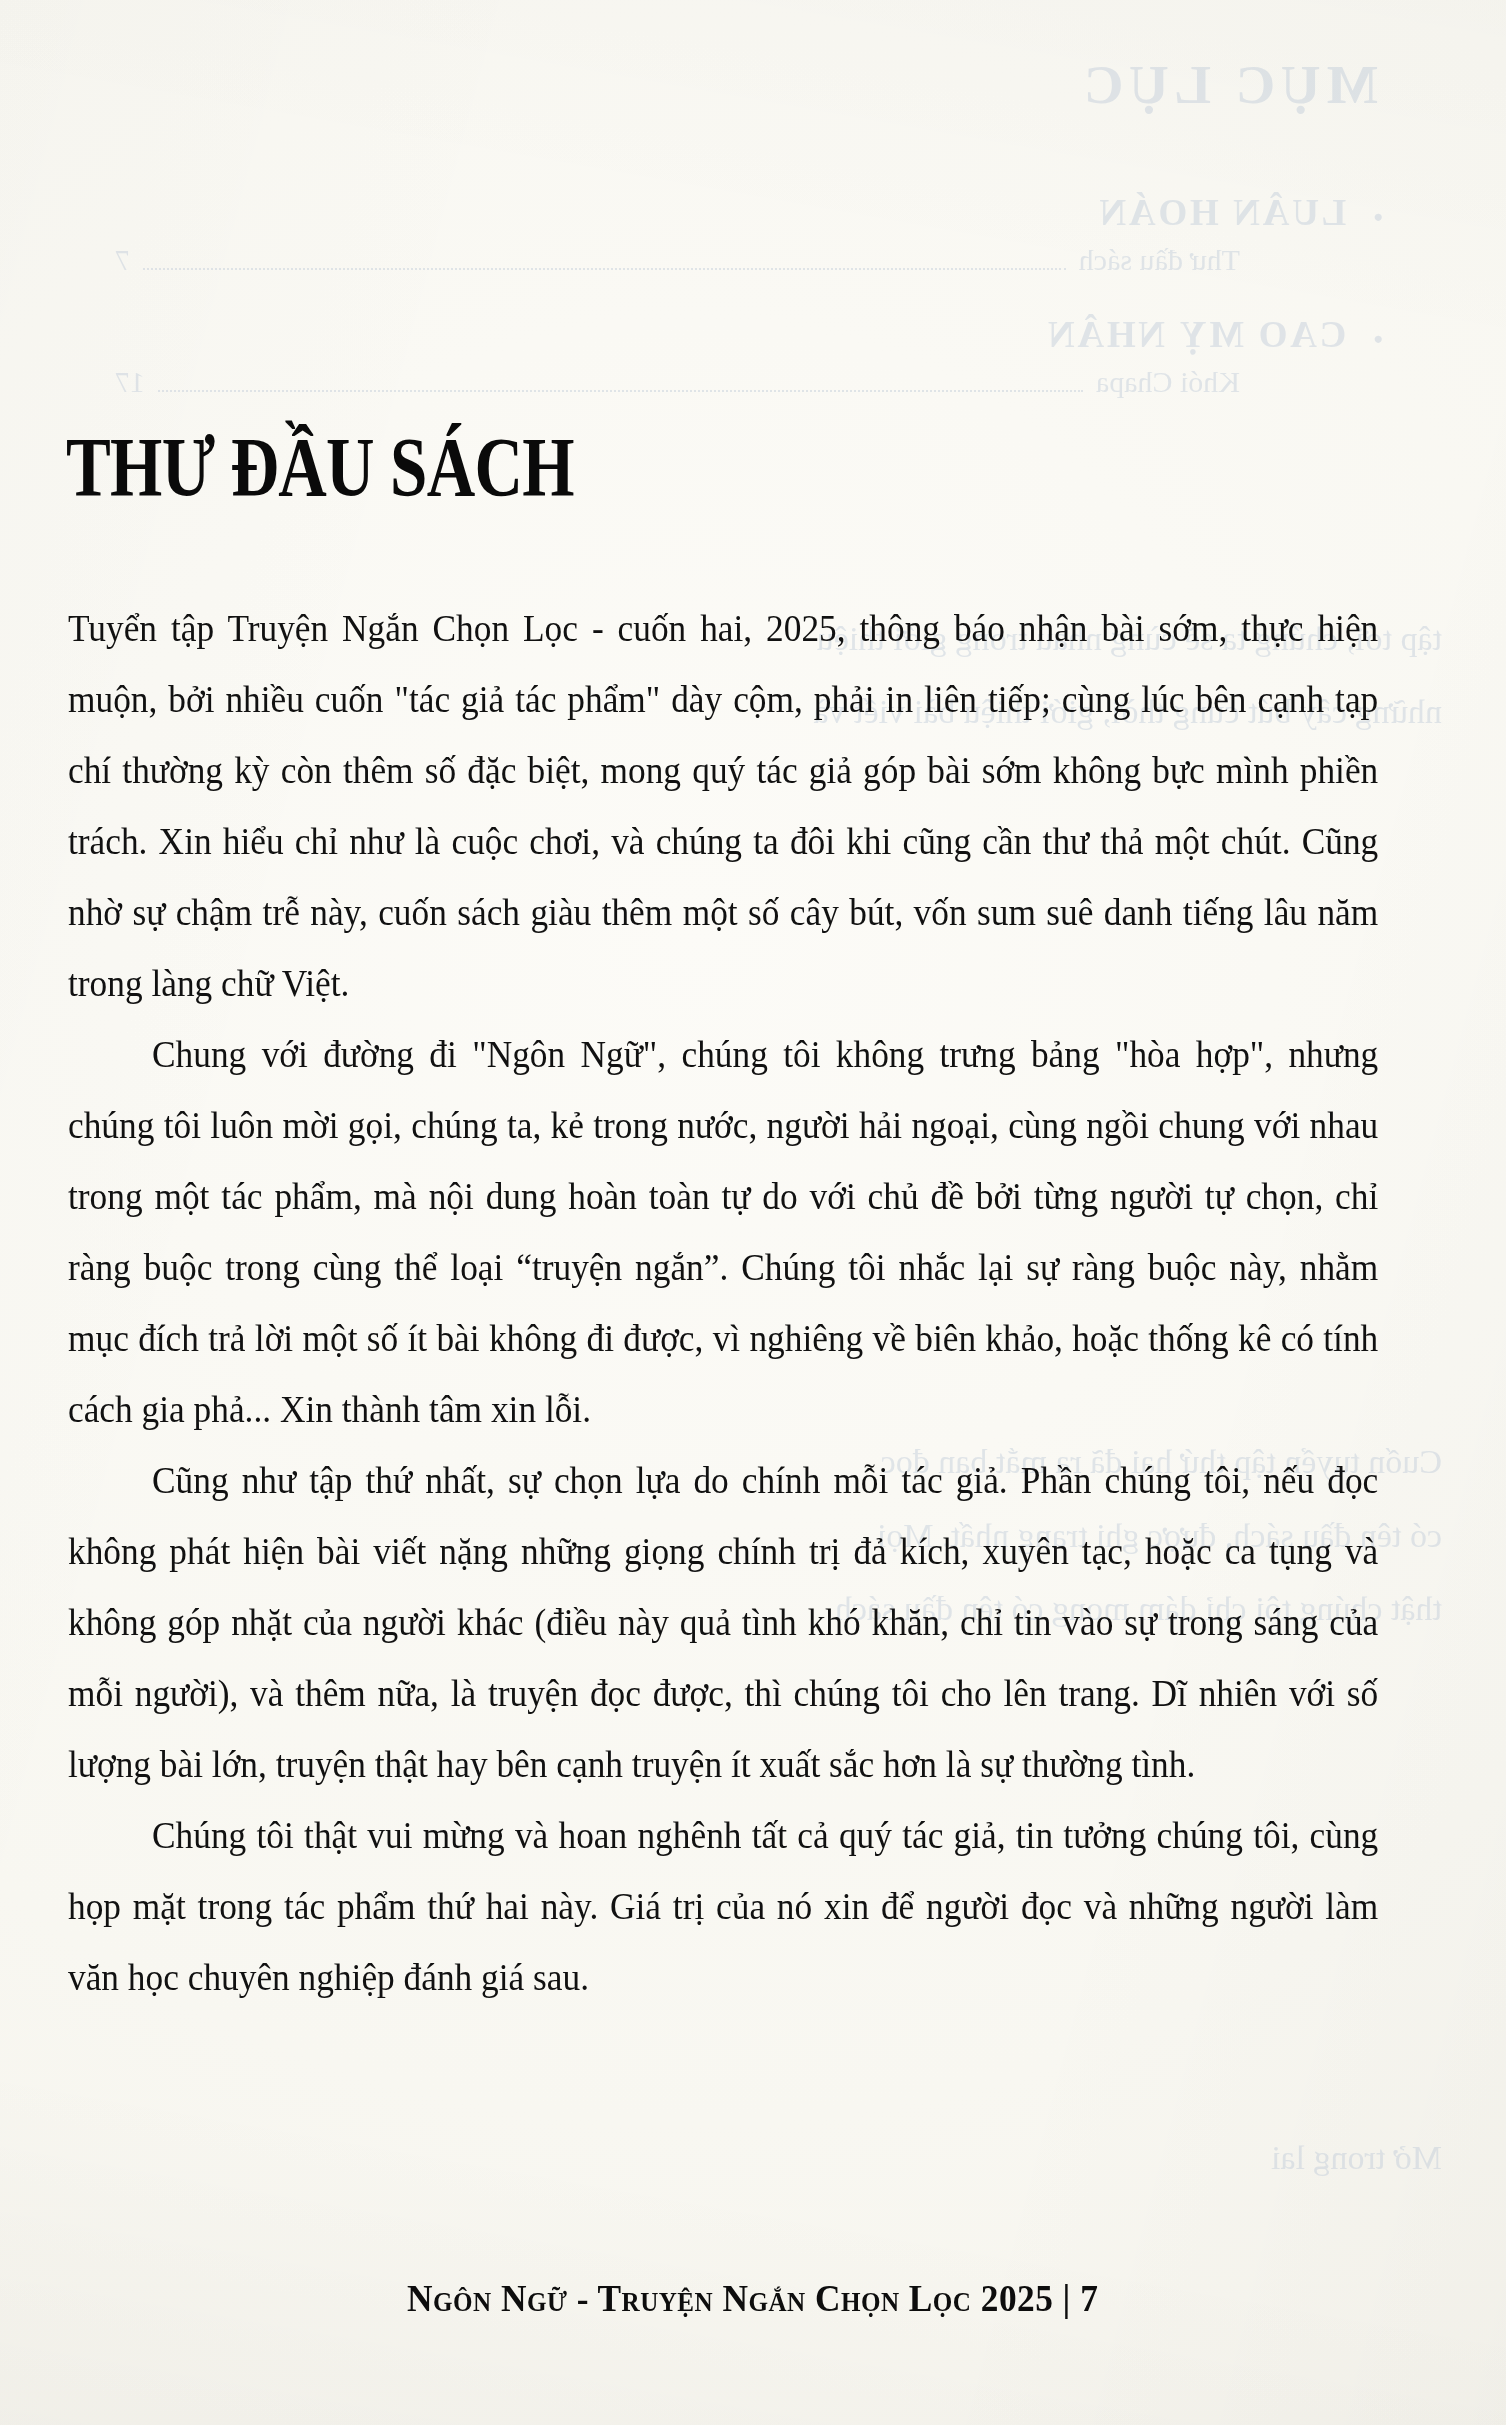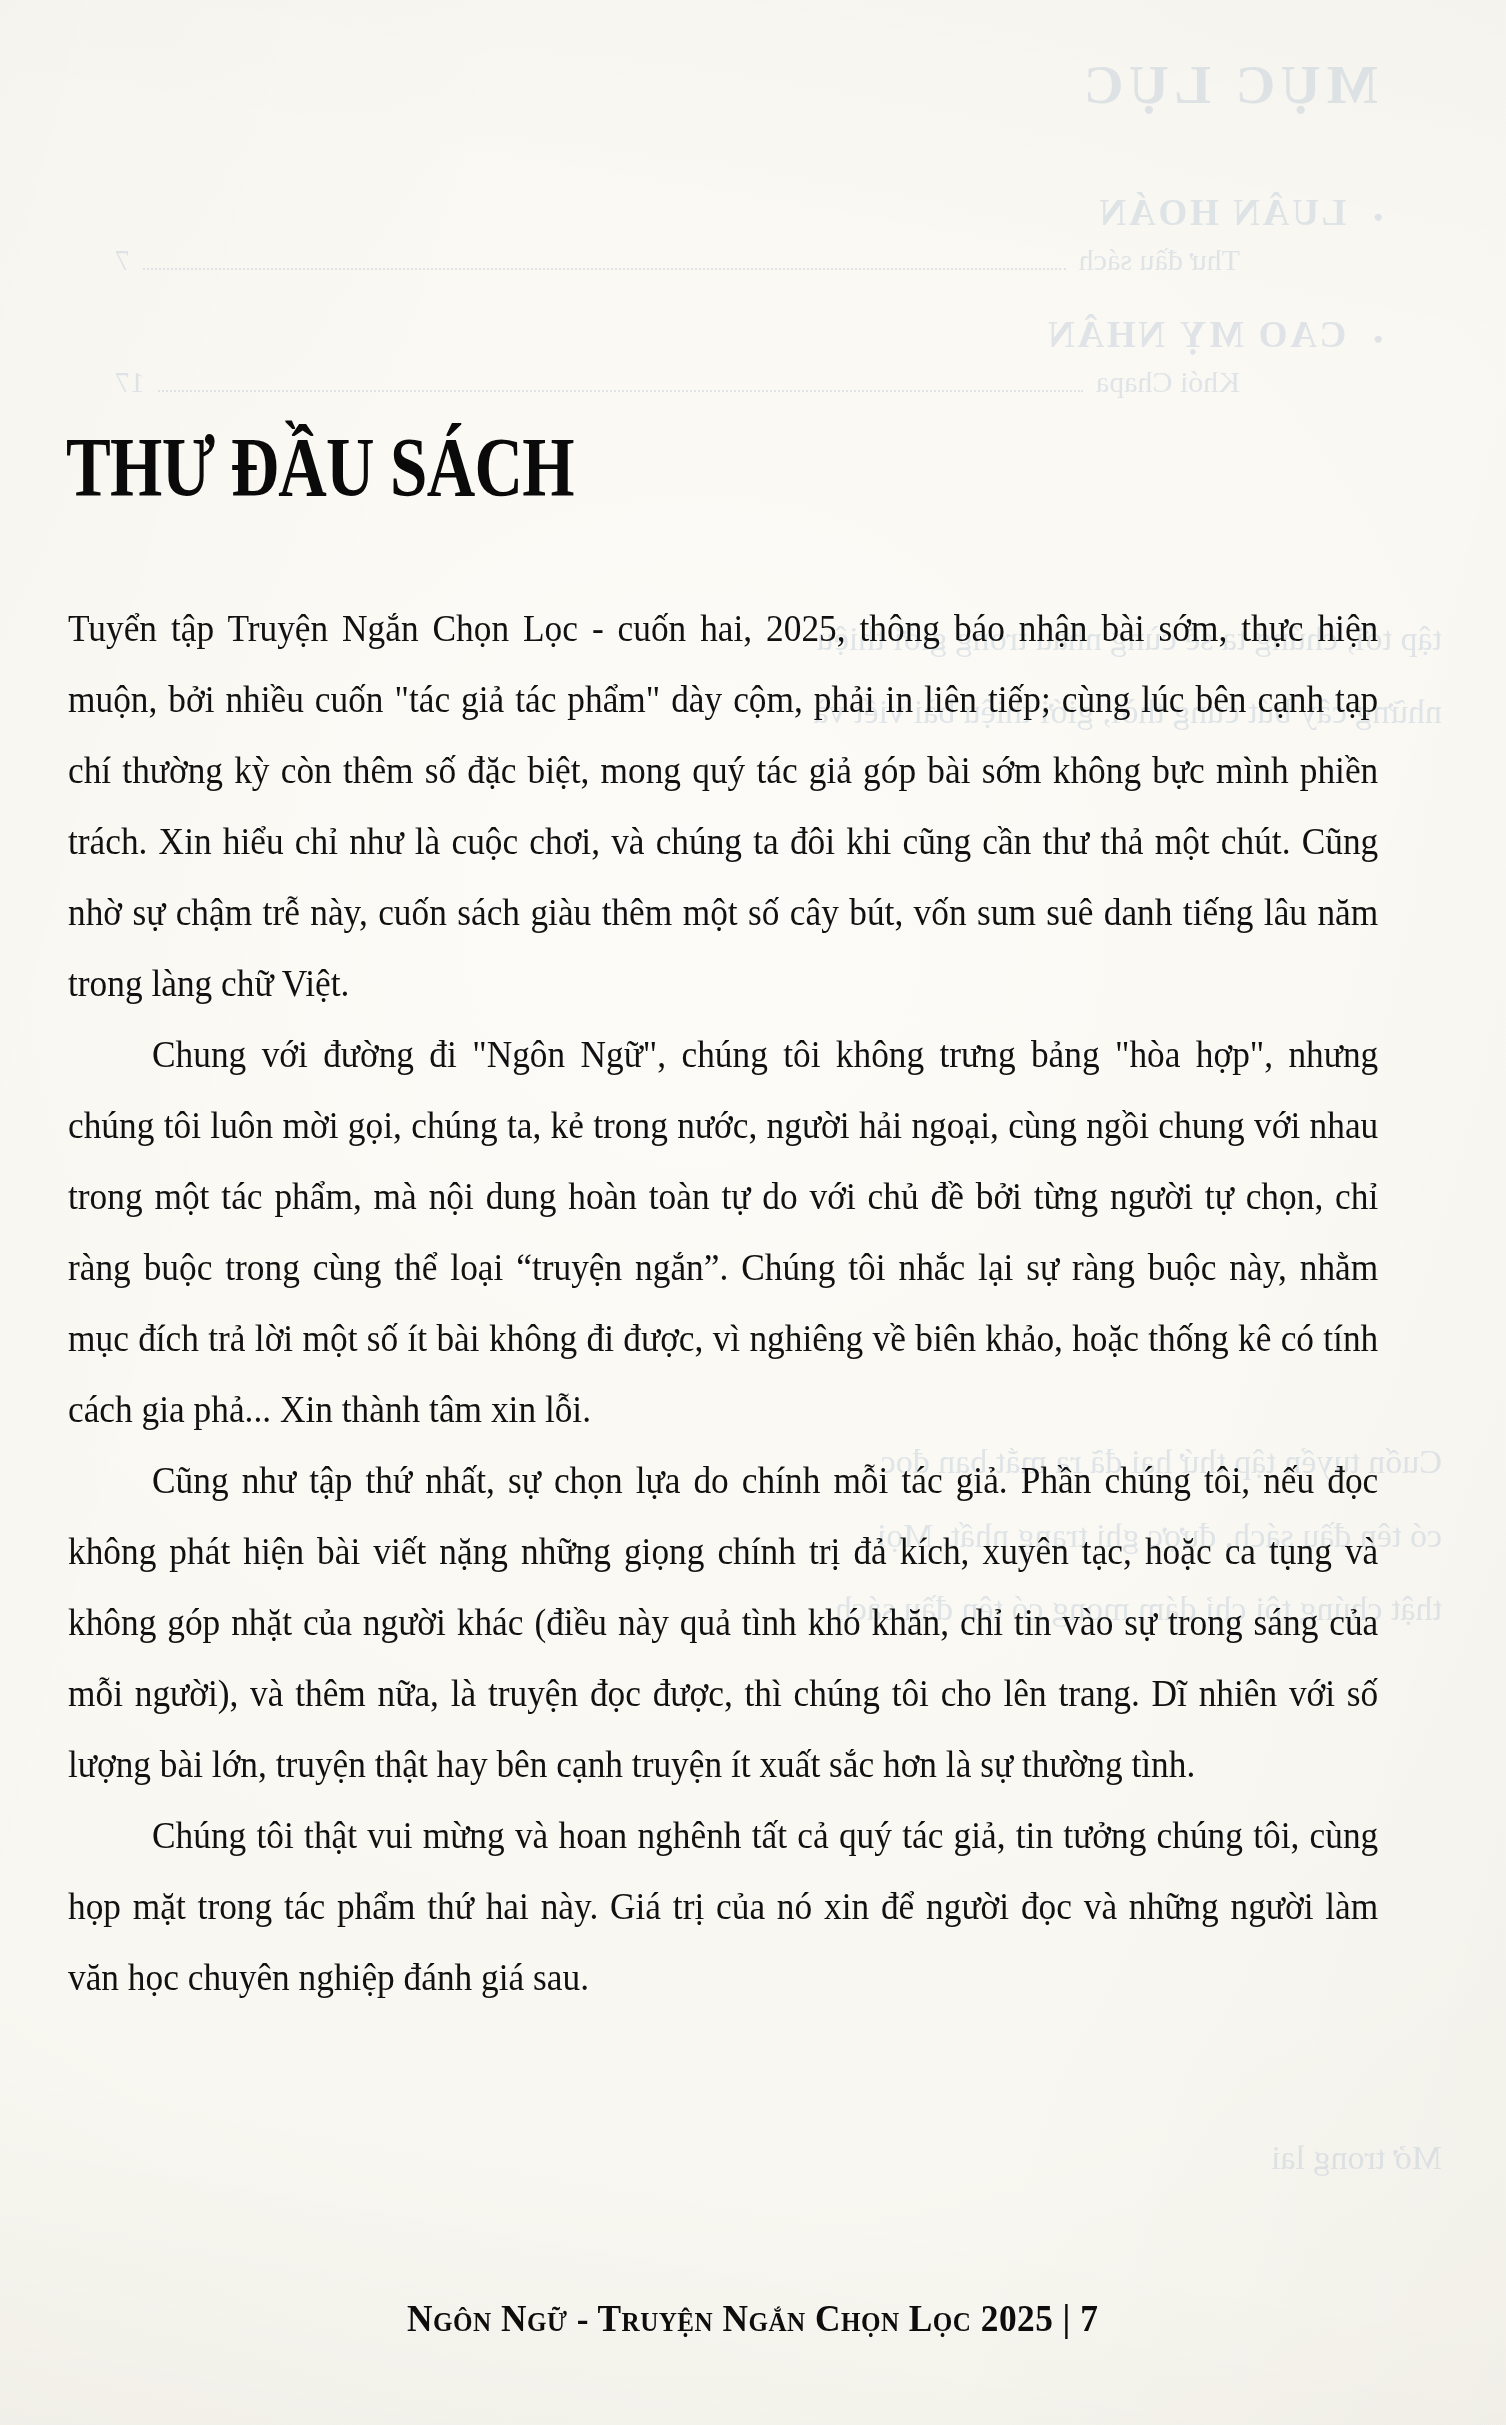--- a/index.html
+++ b/index.html
@@ -138,21 +138,20 @@
     text-align: justify;
   }
 
   .footer {
     position: absolute;
     left: 0;
     right: 0;
     top: 2276px;
     text-align: center;
     color: #0d0d0d;
-    margin-top: 20px;
   }
   .footer-line {
     display: inline-block;
     font-size: 38px;
     font-variant: small-caps;
     font-weight: 700;
     letter-spacing: 0.5px;
     transform: scaleX(0.93);
   }
 </style>

